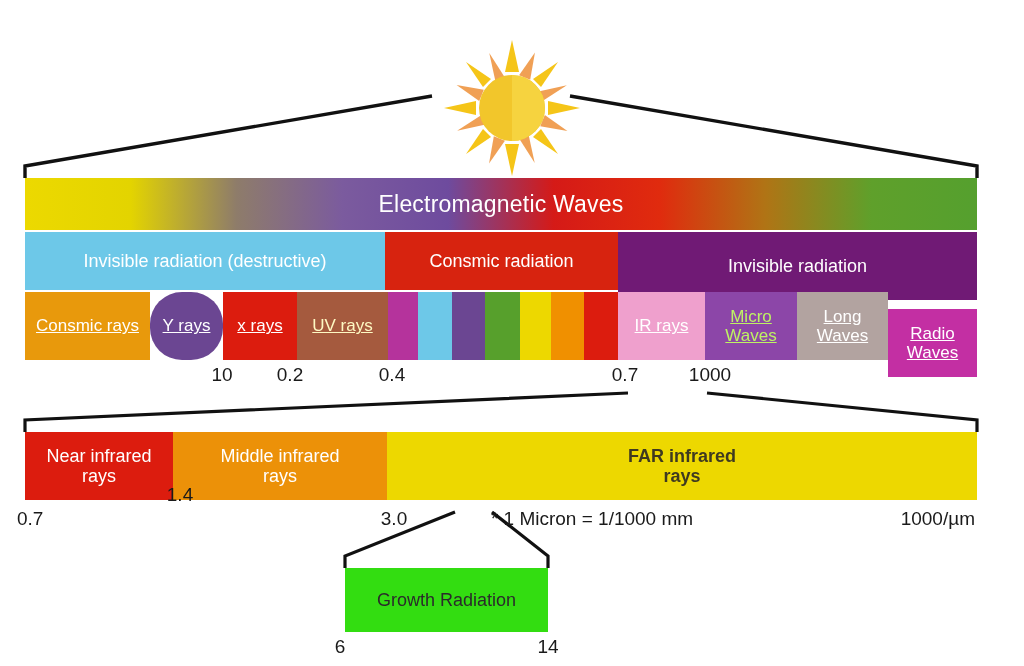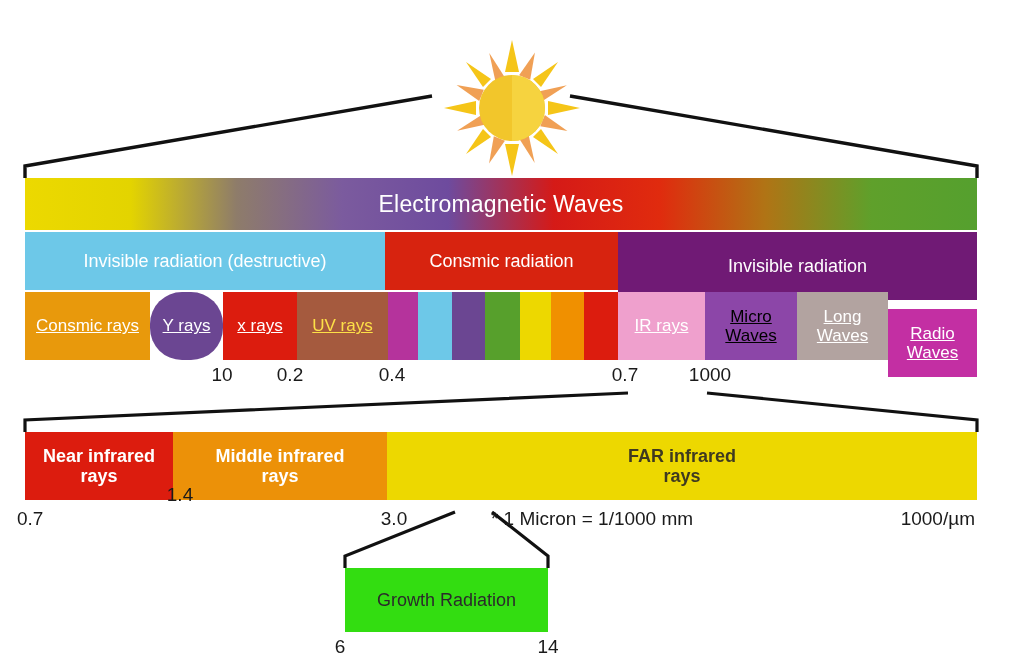--- a/index.html
+++ b/index.html
@@ -37,21 +37,21 @@
   .ray-label{font-size:17px;text-decoration:underline;}
   .ray-label.two-line{font-size:17px;}
 
   
   .tick{
     position:absolute;font-size:19px;color:#1a1a1a;
     transform:translateX(-50%);white-space:nowrap;
   }
 
   
-  .ir-label{font-size:18px;font-weight:bold;}
+  .ir-label{font-size:18px;}
   .ir-label.far{color:#3f3a20;font-weight:bold;}
 
   
   .growth-label{font-size:18px;color:#2b2b2b;}
 
   
   .note{
     position:absolute;font-size:19px;color:#1a1a1a;white-space:nowrap;
   }
 
@@ -115,30 +115,30 @@
   <div id="categories-row">
       <div class="band" style="left: 25px; top: 232px; width: 360px; height: 58px; background: rgb(109, 200, 232);"><span class="cat-label">Invisible radiation (destructive)</span></div>
       <div class="band" style="left: 385px; top: 232px; width: 233px; height: 58px; background: rgb(215, 35, 15);"><span class="cat-label">Consmic radiation</span></div>
       <div class="band" style="left: 618px; top: 232px; width: 359px; height: 68px; background: #701a75;"><span class="cat-label">Invisible radiation</span></div>
     </div>
 
   <div id="rays-row">
       <div class="band" style="left: 25px; top: 292px; width: 125px; height: 68px; background: rgb(232, 153, 12);"><span class="ray-label" style="color: rgb(255, 255, 255);">Consmic rays</span></div>
       <div class="band" style="left: 150px; top: 292px; width: 73px; height: 68px; background: rgb(107, 70, 146); border-radius: 32px;"><span class="ray-label" style="color: rgb(255, 255, 255);">Y rays</span></div>
       <div class="band" style="left: 223px; top: 292px; width: 74px; height: 68px; background: rgb(220, 28, 14);"><span class="ray-label" style="color: rgb(255, 255, 255);">x rays</span></div>
-      <div class="band" style="left: 297px; top: 292px; width: 91px; height: 68px; background: rgb(165, 90, 62);"><span class="ray-label" style="color: #fde047;">UV rays</span></div>
+      <div class="band" style="left: 297px; top: 292px; width: 91px; height: 68px; background: rgb(165, 90, 62);"><span class="ray-label" style="color: #fef9c3;">UV rays</span></div>
       <div class="band" style="left: 388px; top: 292px; width: 30px; height: 68px; background: rgb(181, 51, 156);"></div>
       <div class="band" style="left: 418px; top: 292px; width: 34px; height: 68px; background: rgb(109, 200, 232);"></div>
       <div class="band" style="left: 452px; top: 292px; width: 33px; height: 68px; background: rgb(107, 70, 146);"></div>
       <div class="band" style="left: 485px; top: 292px; width: 35px; height: 68px; background: rgb(87, 160, 44);"></div>
       <div class="band" style="left: 520px; top: 292px; width: 31px; height: 68px; background: rgb(237, 216, 0);"></div>
       <div class="band" style="left: 551px; top: 292px; width: 33px; height: 68px; background: rgb(240, 144, 0);"></div>
       <div class="band" style="left: 584px; top: 292px; width: 34px; height: 68px; background: rgb(220, 28, 14);"></div>
       <div class="band" style="left: 618px; top: 292px; width: 87px; height: 68px; background: rgb(239, 160, 205);"><span class="ray-label" style="color: rgb(255, 255, 255);">IR rays</span></div>
-      <div class="band" style="left: 705px; top: 292px; width: 92px; height: 68px; background: rgb(140, 70, 168);"><span class="ray-label two-line" style="color: #000000;">Micro
+      <div class="band" style="left: 705px; top: 292px; width: 92px; height: 68px; background: rgb(140, 70, 168);"><span class="ray-label two-line" style="color: #bef264;">Micro
 Waves</span></div>
       <div class="band" style="left: 797px; top: 292px; width: 91px; height: 68px; background: rgb(178, 163, 160);"><span class="ray-label two-line" style="color: rgb(255, 255, 255);">Long
 Waves</span></div>
       <div class="band" style="left: 888px; top: 292px; width: 89px; height: 68px; background: rgb(195, 47, 163); margin-top: 17px;"><span class="ray-label two-line" style="color: rgb(255, 255, 255);">Radio
 Waves</span></div>
     </div>
 
   <div id="top-ticks">
       <div class="tick" style="left: 222px; top: 364px;">10</div>
       <div class="tick" style="left: 290px; top: 364px;">0.2</div>

